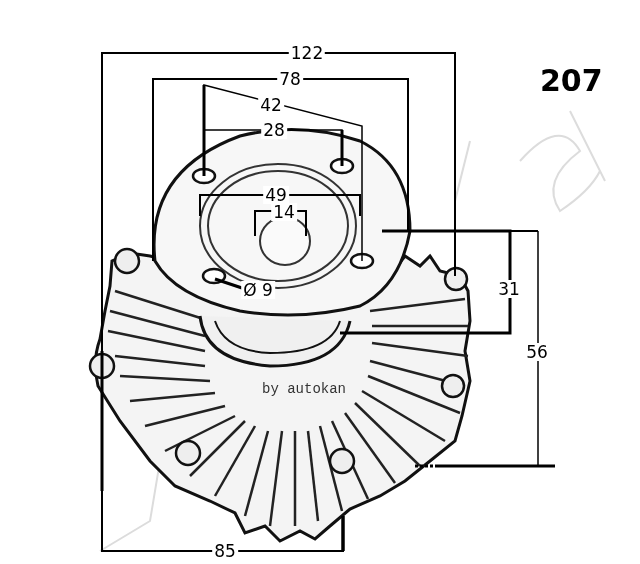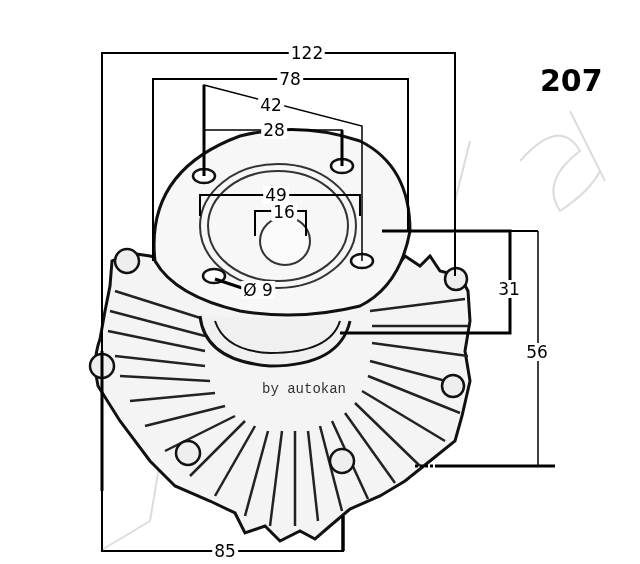--- a/index.html
+++ b/index.html
@@ -111,21 +111,21 @@
       <path d="M343,495 L343,530" stroke-width="3.5"></path>
       <path d="M102,330 L102,470" stroke-width="3"></path>
     </g>
   </svg>
 
   <span class="lbl" style="left:307px;top:32px;">122</span>
   <span class="lbl" style="left:290px;top:58px;">78</span>
   <span class="lbl" style="left:271px;top:84px;">42</span>
   <span class="lbl" style="left:274px;top:109px;">28</span>
   <span class="lbl" style="left:276px;top:174px;">49</span>
-  <span class="lbl" style="left:284px;top:191px;">16</span>
+  <span class="lbl" style="left:284px;top:191px;">14</span>
   <span class="lbl" style="left:258px;top:269px;text-align:right;">Ø 9</span>
   <span class="lbl" style="left:509px;top:268px;">31</span>
   <span class="lbl" style="left:537px;top:331px;">56</span>
   <span class="lbl" style="left:225px;top:530px;">85</span>
 
   <div class="part-no">207</div>
   <div class="wm">by autokan</div>
 </div>
 
 </body></html>

